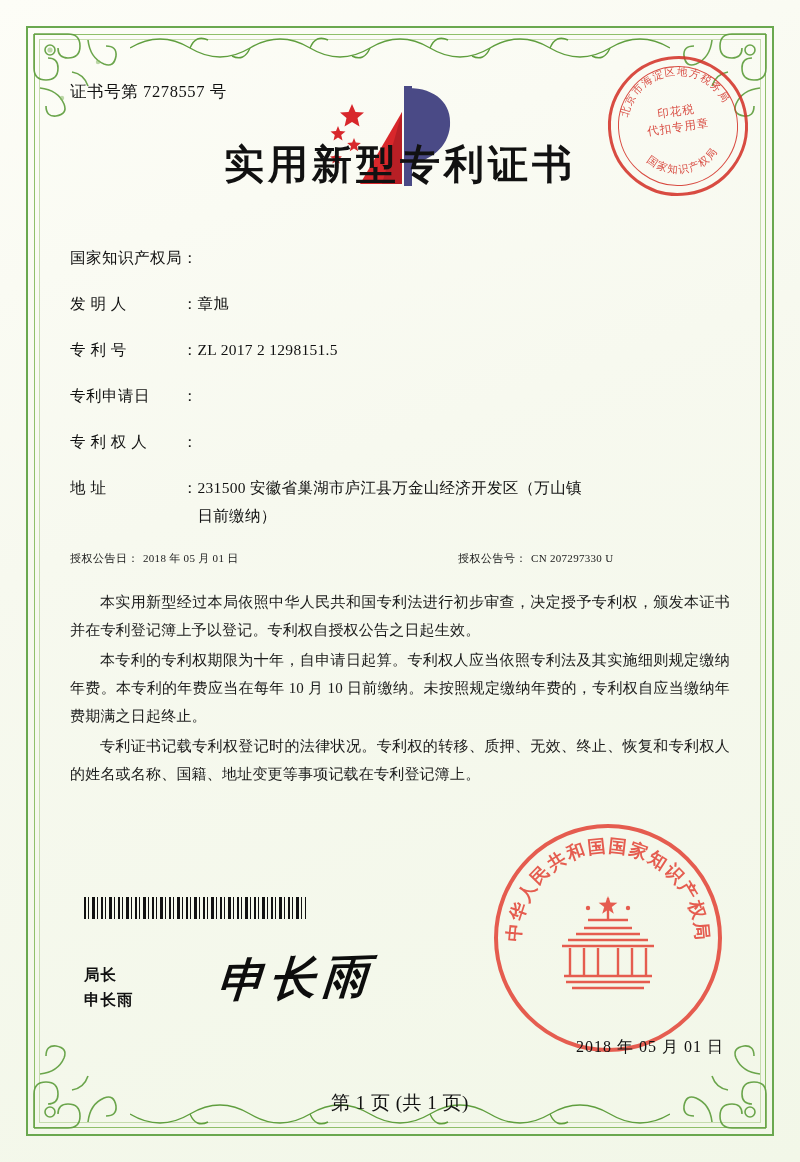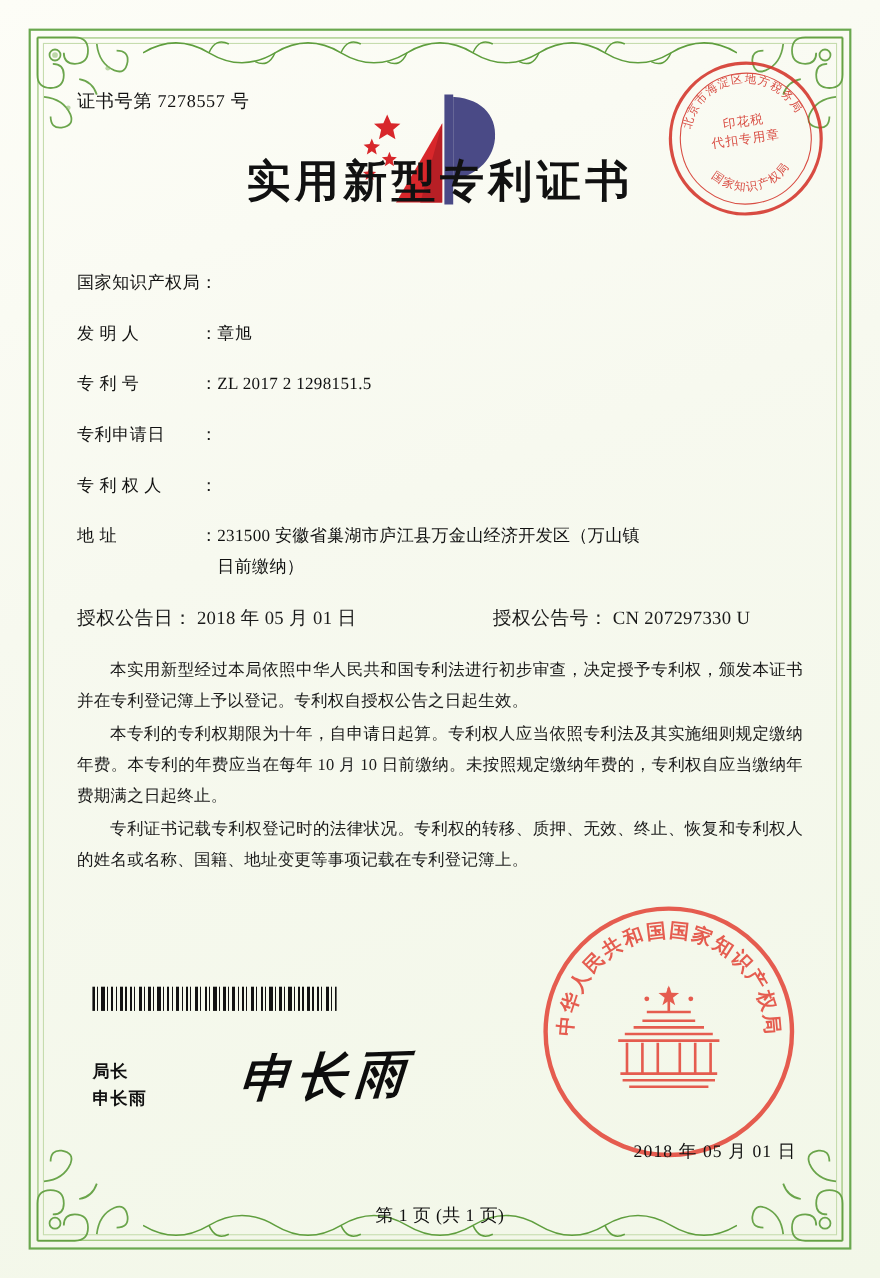--- a/index.html
+++ b/index.html
@@ -155,21 +155,22 @@
     letter-spacing: 0.3px;
   }
   .field-value .line2 {
     display: block;
     margin-top: 7px;
   }
 
   .two-col {
     display: flex;
     margin-bottom: 10px;
-    font-size: 17px;
+    font-size: 11px;
+    gap: 10px;
   }
   .two-col .left {
     width: 378px;
     display: flex;
   }
   .two-col .right {
     flex: 1;
     display: flex;
   }
   .two-col .lbl { white-space: nowrap; letter-spacing: 0.5px; }
@@ -249,21 +250,21 @@
     right: 76px; bottom: 104px;
     font-size: 16px;
     letter-spacing: 1px;
     color: #111;
   }
 
   .footer {
     position: absolute;
     left: 0; right: 0; bottom: 46px;
     text-align: center;
-    font-size: 16px;
+    font-size: 19px;
     letter-spacing: 0.5px;
     color: #111;
   }
 </style>
 </head>
 <body>
 
 <div class="page">
 
   <div class="border-outer"></div>

